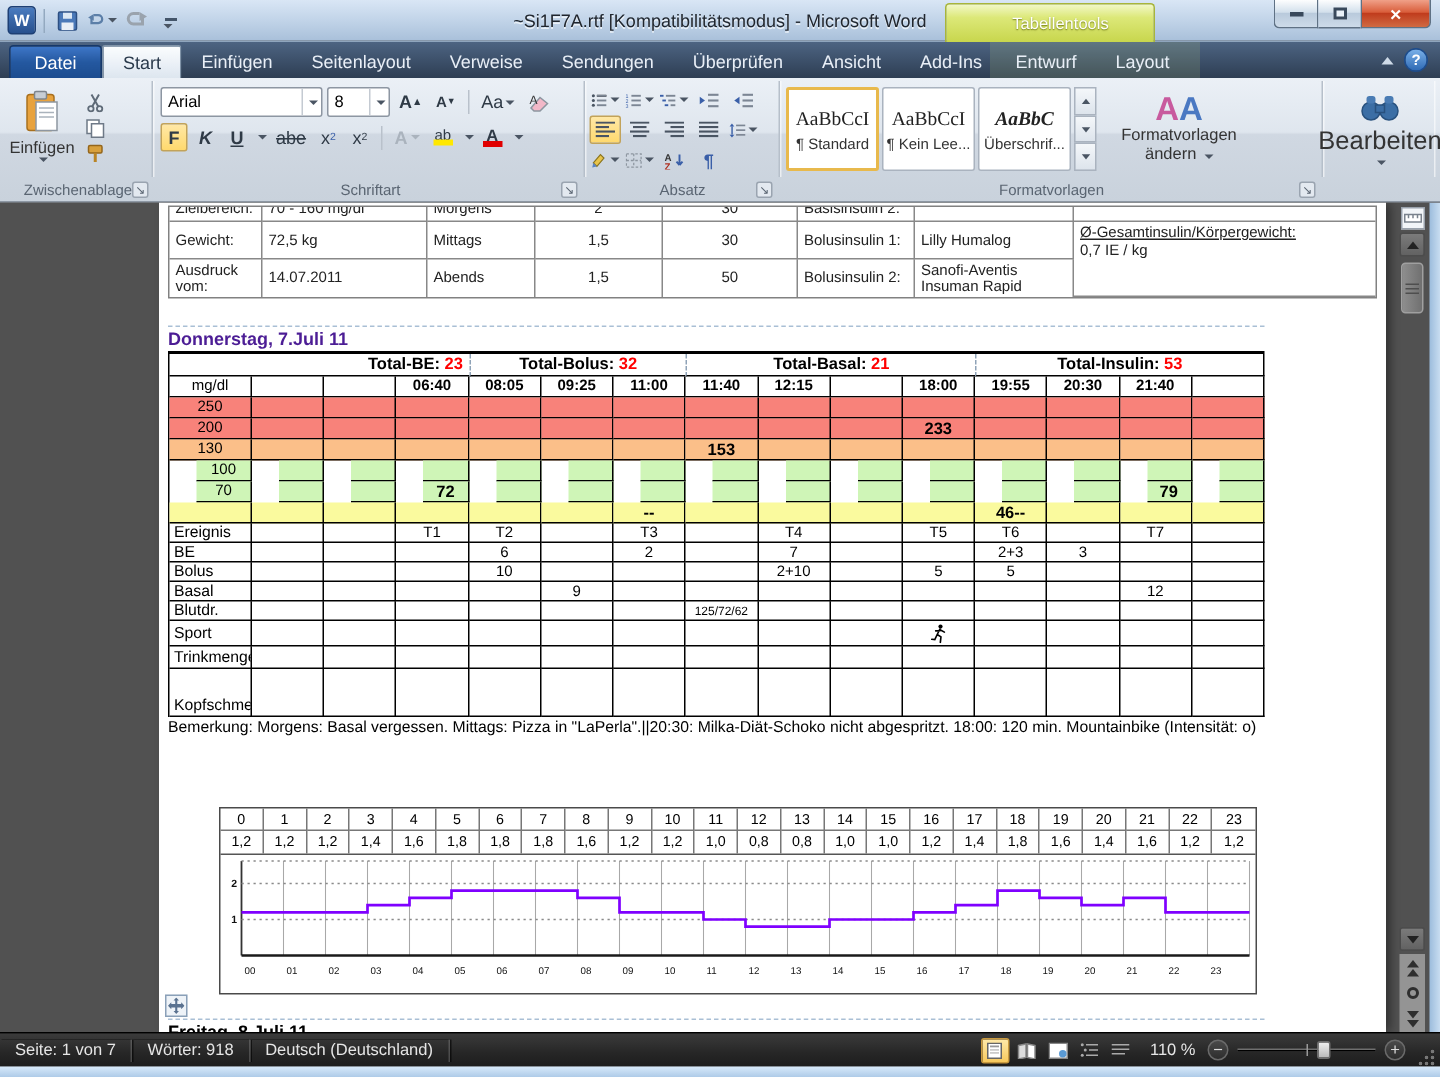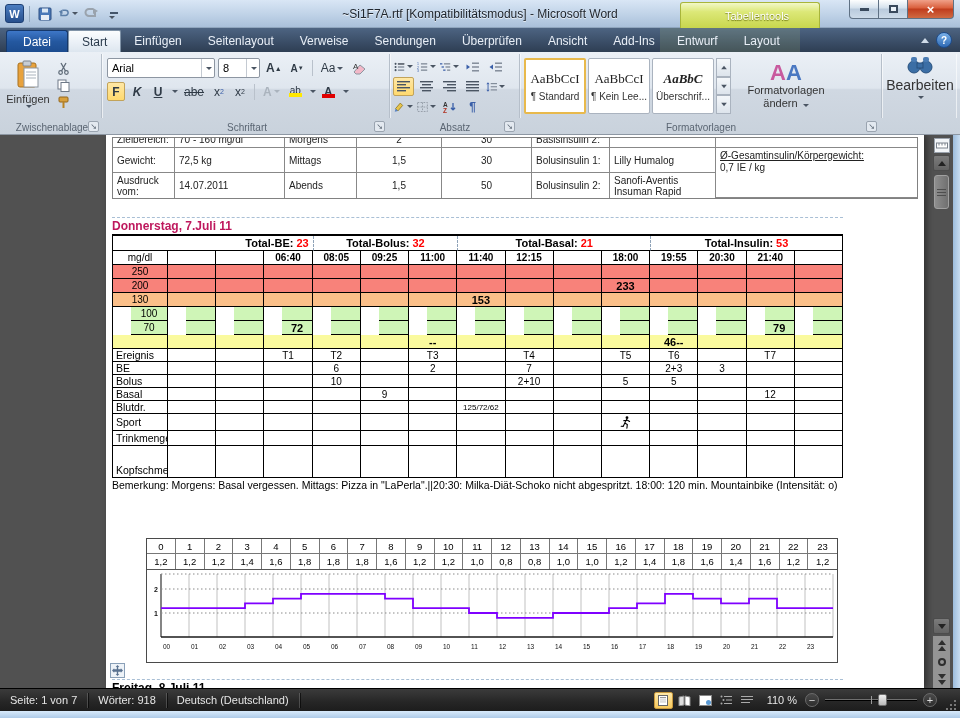--- a/index.html
+++ b/index.html
@@ -7,21 +7,21 @@
   body { font-family:"Liberation Sans","DejaVu Sans",sans-serif; font-size:12px; background:#515151; }
   .window { width:960px; height:718px; display:flex; flex-direction:column; }
 
   
   .titlebar { height:28px; background:linear-gradient(180deg,#d9e6f5 0%,#bfd2e7 55%,#a9c0da 100%); display:flex; align-items:center; position:relative; border-bottom:1px solid #8fa5bd; }
   .qat { display:flex; align-items:center; gap:3px; padding-left:5px; }
   .word-logo { width:19px; height:19px; border-radius:3px; background:linear-gradient(180deg,#4a7cc0,#27508e); border:1px solid #1d3f74; color:#fff; font-weight:bold; font-size:11px; display:flex; align-items:center; justify-content:center; }
   .qat-sep { width:1px; height:16px; background:#93a9c0; margin:0 2px; }
   .qat-btn { width:20px; height:18px; display:flex; align-items:center; justify-content:center; border-radius:2px; }
   .title-text { position:absolute; left:0; right:0; text-align:center; font-size:12px; color:#20262e; text-shadow:0 1px 0 rgba(255,255,255,.7); pointer-events:none; }
-  .ctx-tools { position:absolute; left:680px; top:2px; width:140px; height:26px; border-radius:3px 3px 0 0;
+  .ctx-tools { position:absolute; left:630px; top:2px; width:140px; height:26px; border-radius:3px 3px 0 0;
     background:linear-gradient(180deg,#f2f8c8 0%,#dce878 35%,#c8d64d 100%); border:1px solid #a8b53a; border-bottom:none;
     color:#fff; font-size:11px; display:flex; align-items:center; justify-content:center; text-shadow:0 1px 1px rgba(90,100,0,.85);padding-left:14px; }
   .winbtns { position:absolute; right:6px; top:0; display:flex; }
   .wbtn { height:19px; border:1px solid #5f7184; border-top:none; display:flex; align-items:center; justify-content:center; background:linear-gradient(180deg,#fdfefe,#d3e0ec 45%,#b9cadc 50%,#cddbe9); border-radius:0 0 4px 4px; margin-left:0; }
   .wbtn.min { width:30px; border-radius:0 0 0 4px;}
   .wbtn.rest { width:28px; border-radius:0; border-left:none; border-right:none;}
   .wbtn.close { width:47px; background:linear-gradient(180deg,#f0a088,#d95e3b 45%,#c03c1d 50%,#d06a42); border-radius:0 0 4px 0; color:#fff; font-weight:bold; font-size:13px; }
   .glyph-min { width:9px; height:3px; background:#39495c; }
   .glyph-rest { width:9px; height:8px; border:2px solid #39495c; background:#e9f1f8; }
 
@@ -72,21 +72,21 @@
   .sc-sample { font-family:"Liberation Serif","DejaVu Serif",serif; font-size:13px; color:#222; }
   .sc-sample.head { font-weight:bold; font-style:italic; }
   .sc-name { font-size:10px; color:#333; margin-top:4px; }
   .gal-scroll { width:15px; margin:2px 1px; display:flex; flex-direction:column; }
   .gs-btn { flex:1; border:1px solid #aab3bf; background:linear-gradient(180deg,#f4f7fa,#dde4ec); display:flex; align-items:center; justify-content:center; }
   .chg-styles { width:108px; display:flex; flex-direction:column; align-items:center; justify-content:center; font-size:11px; color:#333; text-align:center; line-height:13px; }
   .aa-icon { font-size:22px; font-weight:bold; line-height:22px; }
   .aa-icon .a1 { color:#c85a9e; } .aa-icon .a2 { color:#4a78c2; }
 
   
-  .g-edit { left:884px; width:72px; border-right:none; display:flex; flex-direction:column; align-items:center; justify-content:flex-start; font-size:14px; color:#333; }
+  .g-edit { left:884px; width:72px; border-right:none; display:flex; flex-direction:column; align-items:center; justify-content:center; font-size:17px; color:#333; }
 
   
   .docarea { height:553px; display:flex; background:#515151; overflow:hidden; }
   .doc-left { width:106px; }
   .page { width:818px; height:553px; background:#fff; position:relative; box-shadow:3px 0 6px rgba(0,0,0,.4); font-family:"Liberation Sans","DejaVu Sans",sans-serif; overflow:hidden; }
   .doc-right { flex:1; display:flex; }
   .sbcol { width:17px; margin-left:9px; display:flex; flex-direction:column; align-items:center; }
   .frame-right { width:7px; margin-left:auto; background:linear-gradient(90deg,#9cbcdc,#c8ddf1); }
 
   .ruler-btn { width:16px; height:15px; background:#f2f5f8; border:1px solid #9aa2ac; margin:3px 0 2px; display:flex; align-items:center; justify-content:center; }
@@ -103,21 +103,21 @@
   
   .info-table { position:absolute; left:6px; top:2px; width:806px; display:grid; grid-template-columns:62px 110px 72px 85px 90px 78px 106px 1fr; grid-template-rows:10px 25px 25px; border:1px solid #818181; font-size:10px; color:#222; }
   .it { border-right:1px solid #888; border-bottom:1px solid #888; padding:1px 4px; display:flex; align-items:center; overflow:hidden; }
   .it.cent { justify-content:center; }
   .it.clip span { display:block; margin-top:-7px; }
   .it.last { border-right:none; }
   .avg-cell { grid-column:8; grid-row:2 / 4; border-right:none; border-bottom:1px solid #888; padding:2px 4px; font-size:10px; line-height:12px; }
   .avg-cell .u { text-decoration:underline; display:block; }
 
   .dash-line { position:absolute; left:6px; top:82px; width:731px; border-top:1px dashed #a9bfd5; }
-  .day-heading { position:absolute; left:6px; top:84px; font-size:12px; font-weight:bold; color:#be185d; }
+  .day-heading { position:absolute; left:6px; top:84px; font-size:12px; font-weight:bold; color:#4c1d95; }
 
   .main-table { position:absolute; left:6px; top:99px; width:731px; border-top:2px solid #000; border-left:1px solid #000; font-size:10px; }
   .mrow { display:grid; grid-template-columns:55px repeat(14,1fr); }
   .mc { border-right:1px solid #000; border-bottom:1px solid #000; display:flex; align-items:center; justify-content:center; overflow:hidden; }
   .mrow.totals { height:15px; font-size:11px; font-weight:bold; }
   .tc { border-bottom:1px solid #000; display:flex; align-items:center; justify-content:center; gap:3px; }
   .tc.first { grid-column:span 4; justify-content:flex-end; padding-right:4px; }
   .tc.s3 { grid-column:span 3; }
   .tc.s4 { grid-column:span 4; }
   .tc + .tc { border-left:1px dashed #8fa3b8; }

